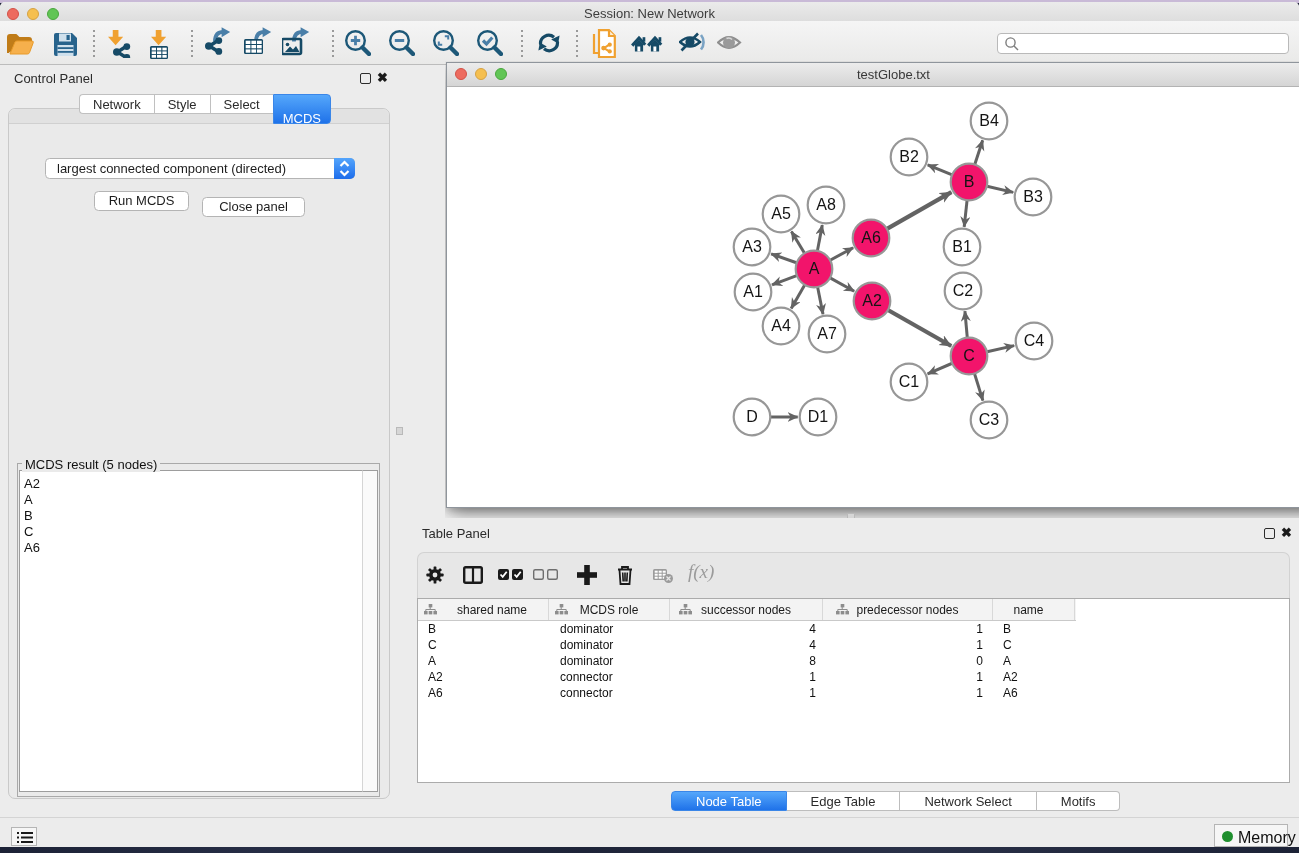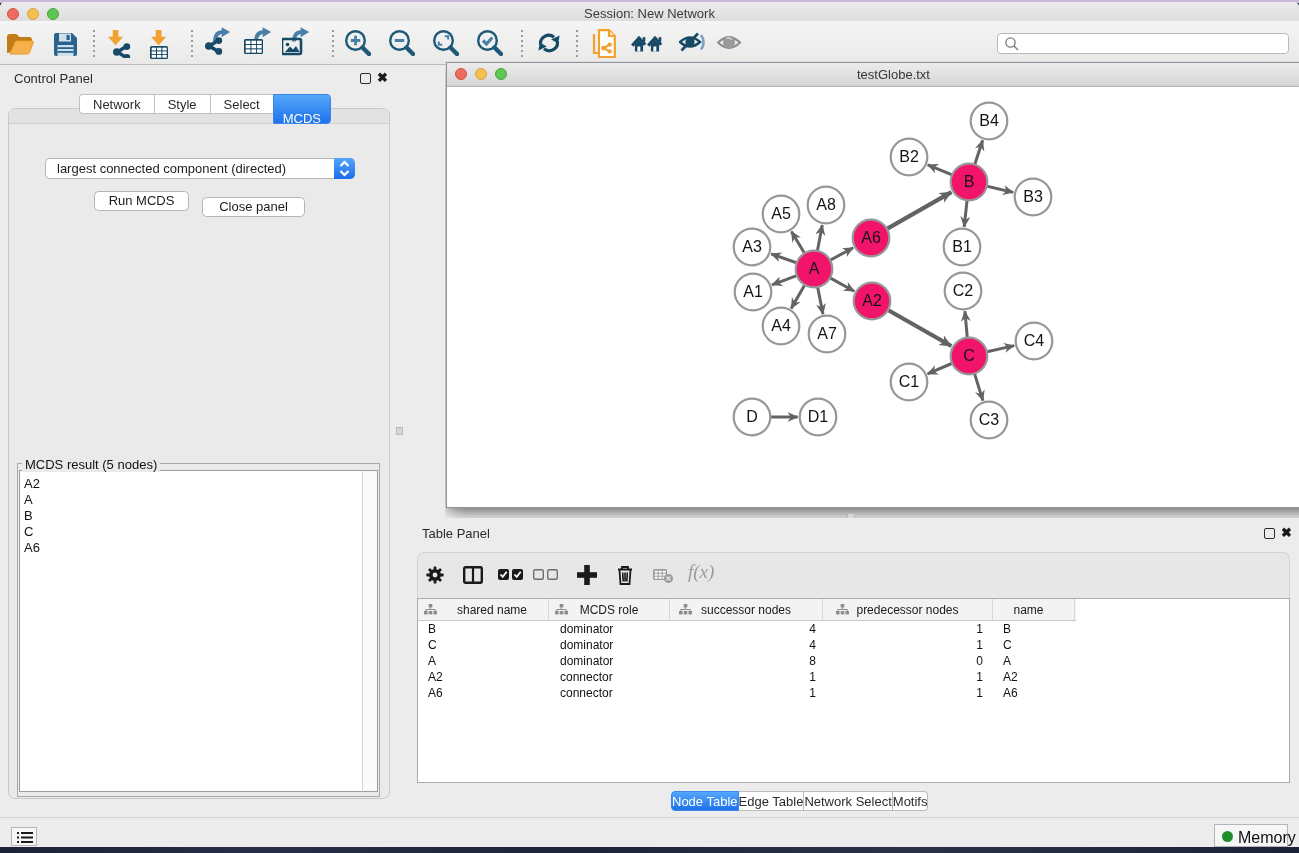--- a/index.html
+++ b/index.html
@@ -49,21 +49,21 @@
 
 #tpanel{position:absolute;left:404px;top:516px;width:895px;height:299px;background:#ececec;}
 #tpanel .phead{position:absolute;left:18px;top:8px;font-size:13px;color:#2b2b2b;}
 #ttoolbar{position:absolute;left:13px;top:34px;width:873px;height:46px;background:#e7e7e7;border:1px solid #d2d2d2;border-bottom:none;border-radius:7px 7px 0 0;}
 #ttable{position:absolute;left:13px;top:80px;width:873px;height:185px;background:#fff;border:1px solid #ababab;}
 #thead{position:absolute;left:0;top:0;width:658px;height:22px;background:#f3f3f3;border-bottom:1px solid #c9c9c9;}
 .hcell{position:absolute;top:0;height:21px;border-right:1px solid #d8d8d8;font-size:12px;color:#1a1a1a;text-align:center;line-height:22px;}
 .trow{position:absolute;font-size:12px;color:#111;}
 
 #btabs{position:absolute;left:267px;top:273px;height:20px;display:flex;}
-.btab{height:20px;line-height:19px;font-size:13px;color:#2b2b2b;background:#fff;border:1px solid #bdbdbd;border-left:none;padding:0 0;}
+.btab{height:20px;line-height:19px;font-size:13px;color:#2b2b2b;background:#fff;border:1px solid #bdbdbd;border-left:none;padding:0 24px;}
 .btab.sel{background:linear-gradient(#55a7fb,#1f72e9);color:#fff;border:1px solid #3a86e8;border-radius:4px 0 0 4px;}
 .btab.last{border-radius:0 4px 4px 0;}
 
 #footer{position:absolute;left:0;top:815px;width:1299px;height:30px;background:#ececec;border-top:1px solid #d4d4d4;}
 #listbtn{position:absolute;left:11px;top:9px;width:26px;height:19px;background:#f6f6f6;border:1px solid #b5b5b5;}
 #membtn{position:absolute;right:11px;top:6px;width:74px;height:23px;background:#f6f6f6;border:1px solid #b5b5b5;font-size:16px;color:#111;}
 #membtn .dot{position:absolute;left:7px;top:6px;width:11px;height:11px;border-radius:50%;background:#1f8f2e;}
 #membtn .mt{position:absolute;left:23px;top:4px;}
 .fl-ico{position:absolute;top:0;width:11px;height:11px;border:1.5px solid #2b2b2b;border-radius:2px;}
 .x-ico{position:absolute;top:-3px;font-size:13px;font-weight:bold;color:#1a1a1a;}

